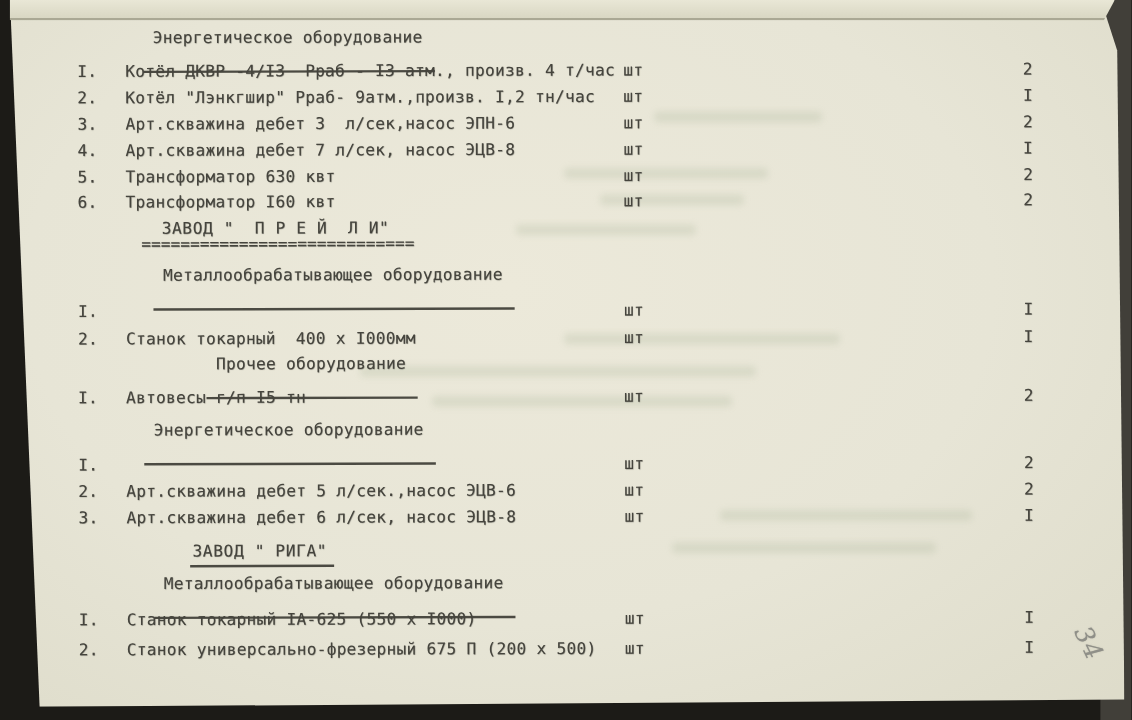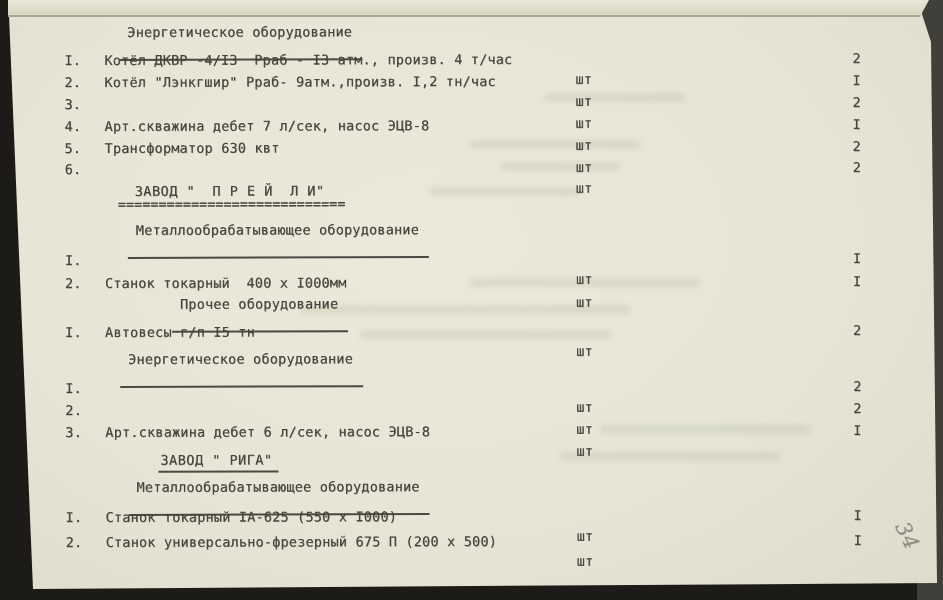--- a/index.html
+++ b/index.html
@@ -24,21 +24,21 @@
   }
   .content{
     position:absolute;left:0;top:0;width:943px;height:600px;z-index:2;
     color:#45443d;font-size:13.5px;letter-spacing:.2px;
     text-shadow:.4px .4px .6px rgba(70,70,62,.55);
     transform:rotate(-.15deg);
   }
   .row{position:absolute;left:0;width:943px;height:20px;line-height:20px;}
   .row .num {position:absolute;left:65px;white-space:pre;}
   .row .desc{position:absolute;left:105px;white-space:pre;}
-  .row .unit{position:absolute;left:576px;white-space:pre;margin-top:20px;}
+  .row .unit{position:absolute;left:520px;white-space:pre;}
   .row .qty {position:absolute;left:853px;white-space:pre;}
   .heading{
     position:absolute;white-space:pre;line-height:18px;
     border-bottom:2px solid #4b4a42;padding:0 10px 18px 8px;
   }
   .zavod{position:absolute;white-space:pre;line-height:18px;letter-spacing:.5px;}
   .zavod.underlined{border-bottom:2px solid #4b4a42;padding:0 6px 2px 2px;}
   .equals-line{position:absolute;white-space:pre;line-height:12px;letter-spacing:0;}
   .bleed{position:absolute;height:9px;border-radius:4px;
     background:rgba(146,160,130,.18);filter:blur(2.5px);z-index:1;}
@@ -77,37 +77,39 @@
     <span class="qty">2</span>
   </div>
   <div class="row" style="top:71px;">
     <span class="num">2.</span>
     <span class="desc">Котёл "Лэнкгшир" Рраб- 9атм.,произв. I,2 тн/час</span>
     <span class="unit">шт</span>
     <span class="qty">I</span>
   </div>
   <div class="row" style="top:93px;">
     <span class="num">3.</span>
+    <span class="desc">Арт.скважина дебет 3  л/сек,насос ЭПН-6</span>
     <span class="unit">шт</span>
     <span class="qty">2</span>
   </div>
   <div class="row" style="top:115px;">
     <span class="num">4.</span>
     <span class="desc">Арт.скважина дебет 7 л/сек, насос ЭЦВ-8</span>
     <span class="unit">шт</span>
     <span class="qty">I</span>
   </div>
   <div class="row" style="top:137px;">
     <span class="num">5.</span>
     <span class="desc">Трансформатор 630 квт</span>
     <span class="unit">шт</span>
     <span class="qty">2</span>
   </div>
   <div class="row" style="top:158px;">
     <span class="num">6.</span>
+    <span class="desc">Трансформатор I60 квт</span>
     <span class="unit">шт</span>
     <span class="qty">2</span>
   </div>
 
   <div class="zavod" style="left:135px;top:181px;">ЗАВОД "  П Р Е Й  Л И"</div>
   <div class="equals-line" style="left:118px;top:197px;">============================</div>
 
   <div class="heading" style="left:128px;top:220px;">Металлообрабатывающее оборудование</div>
 
   <div class="row" style="top:249px;">
@@ -133,20 +135,21 @@
 
   <div class="heading" style="left:120px;top:349px;">Энергетическое оборудование</div>
 
   <div class="row" style="top:377px;">
     <span class="num">I.</span>
     <span class="unit">шт</span>
     <span class="qty">2</span>
   </div>
   <div class="row" style="top:399px;">
     <span class="num">2.</span>
+    <span class="desc">Арт.скважина дебет 5 л/сек.,насос ЭЦВ-6</span>
     <span class="unit">шт</span>
     <span class="qty">2</span>
   </div>
   <div class="row" style="top:421px;">
     <span class="num">3.</span>
     <span class="desc">Арт.скважина дебет 6 л/сек, насос ЭЦВ-8</span>
     <span class="unit">шт</span>
     <span class="qty">I</span>
   </div>
 

